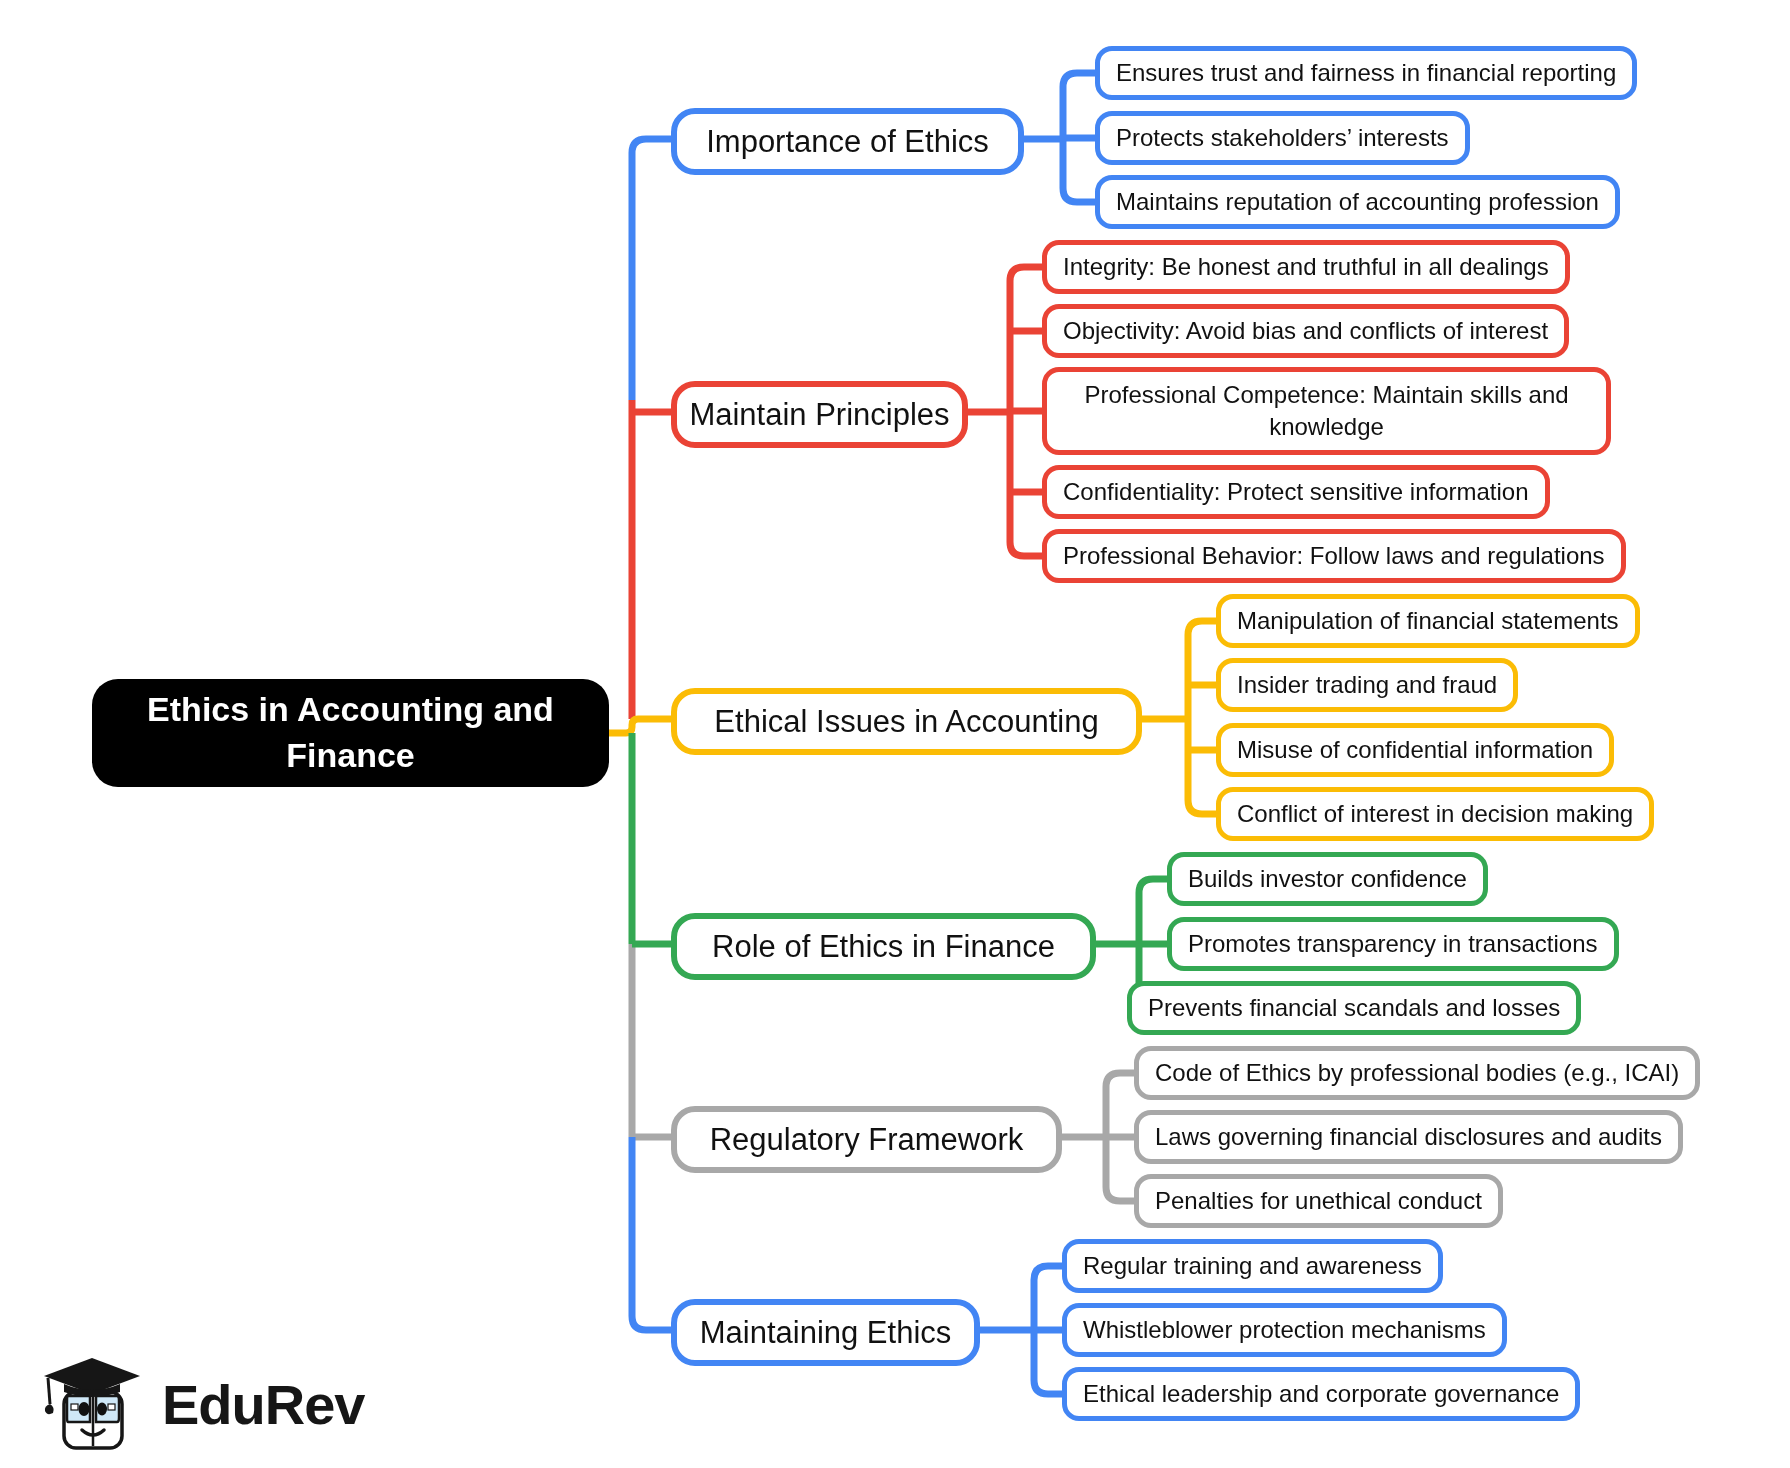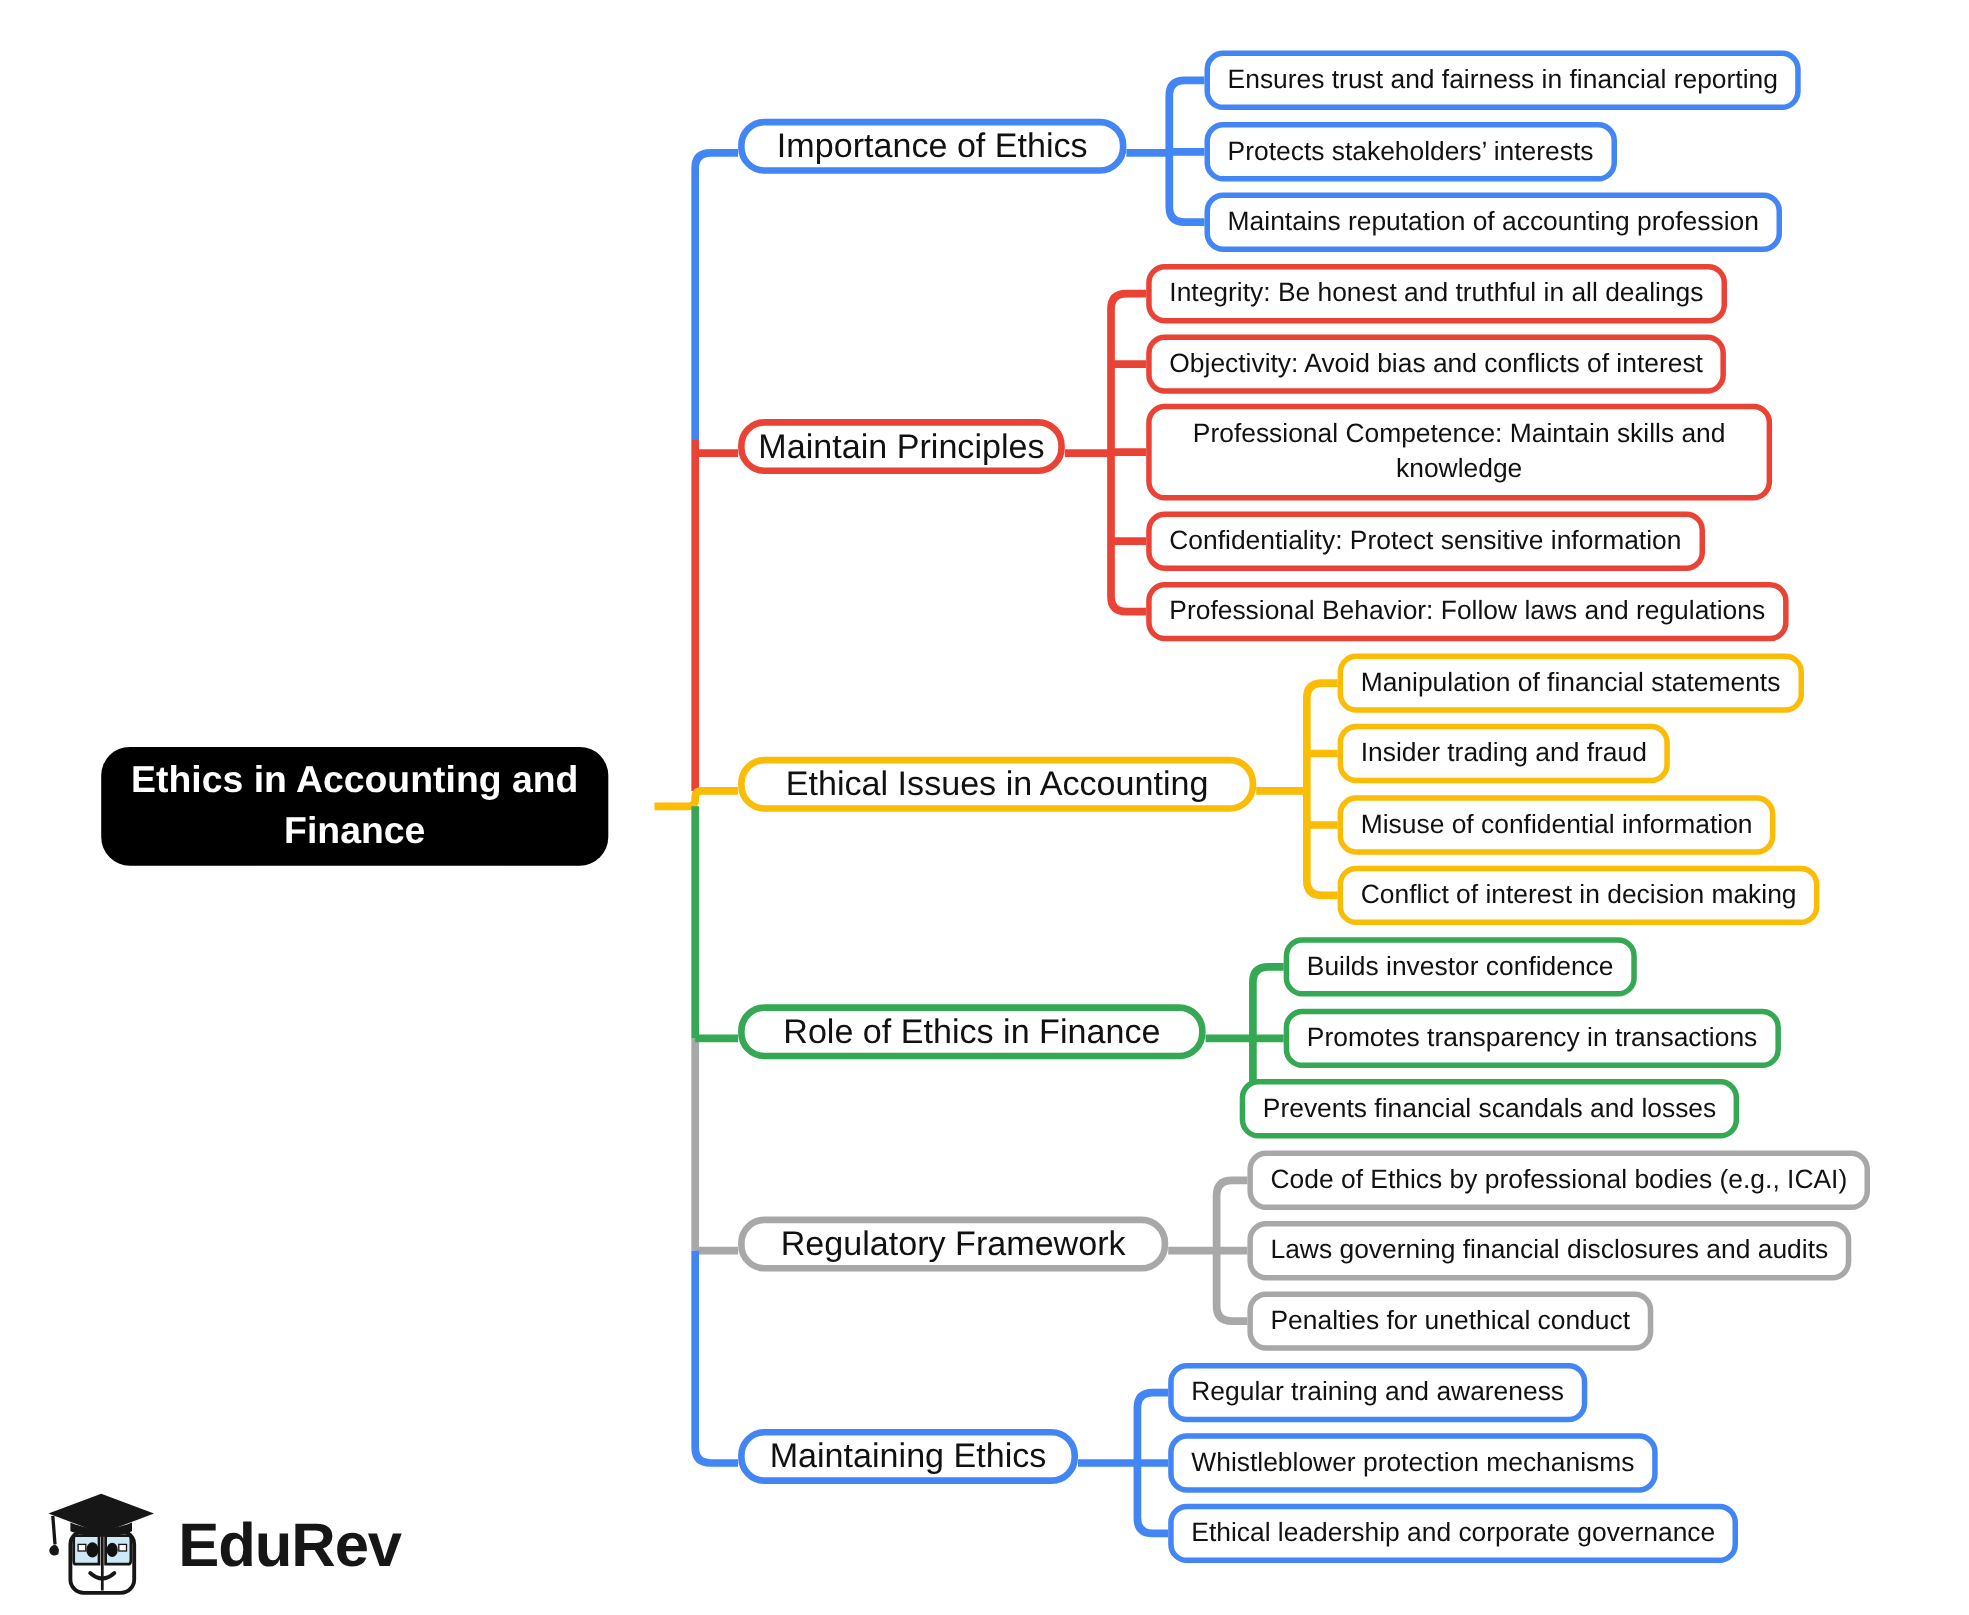--- a/index.html
+++ b/index.html
@@ -1,25 +1,25 @@
 <!DOCTYPE html>
 <html><head>
 <meta charset="utf-8">
 <style>
   html,body{margin:0;padding:0;background:#ffffff;}
   body{width:1790px;height:1468px;position:relative;font-family:"Liberation Sans",sans-serif;color:#111111;}
   .canvas{position:absolute;inset:0;width:1790px;height:1468px;}
   svg.wires{position:absolute;left:0;top:0;width:1790px;height:1468px;pointer-events:none;}
   svg.wires path{fill:none;stroke-width:7;stroke-linecap:butt;stroke-linejoin:round;}
 
-  .root-node{position:absolute;left:92px;top:679px;width:461px;height:108px;background:#000000;
+  .root-node{position:absolute;left:92px;top:679px;width:517px;height:108px;background:#000000;
     border-radius:26px;display:flex;align-items:center;justify-content:center;text-align:center;
     color:#ffffff;font-size:34px;font-weight:bold;line-height:1.35;padding:0 14px;box-sizing:border-box;}
 
-  .branch{position:absolute;height:50px;background:#ffffff;border:6px solid #000;border-radius:24px;
+  .branch{position:absolute;height:67px;background:#ffffff;border:6px solid #000;border-radius:24px;
     display:flex;align-items:center;justify-content:center;font-size:31px;white-space:nowrap;
     box-sizing:border-box;padding:0 10px;}
   .leaf{position:absolute;background:#ffffff;border:5px solid #000;border-radius:17px;
     font-size:24px;line-height:32px;padding:6px 16px;white-space:nowrap;box-sizing:border-box;}
   .leaf--multiline{white-space:normal;width:569px;height:88px;display:flex;align-items:center;
     justify-content:center;text-align:center;padding:4px 14px;}
 
   .c-blue{border-color:#4285F4;}
   .c-red{border-color:#EA4335;}
   .c-yellow{border-color:#FBBC05;}

